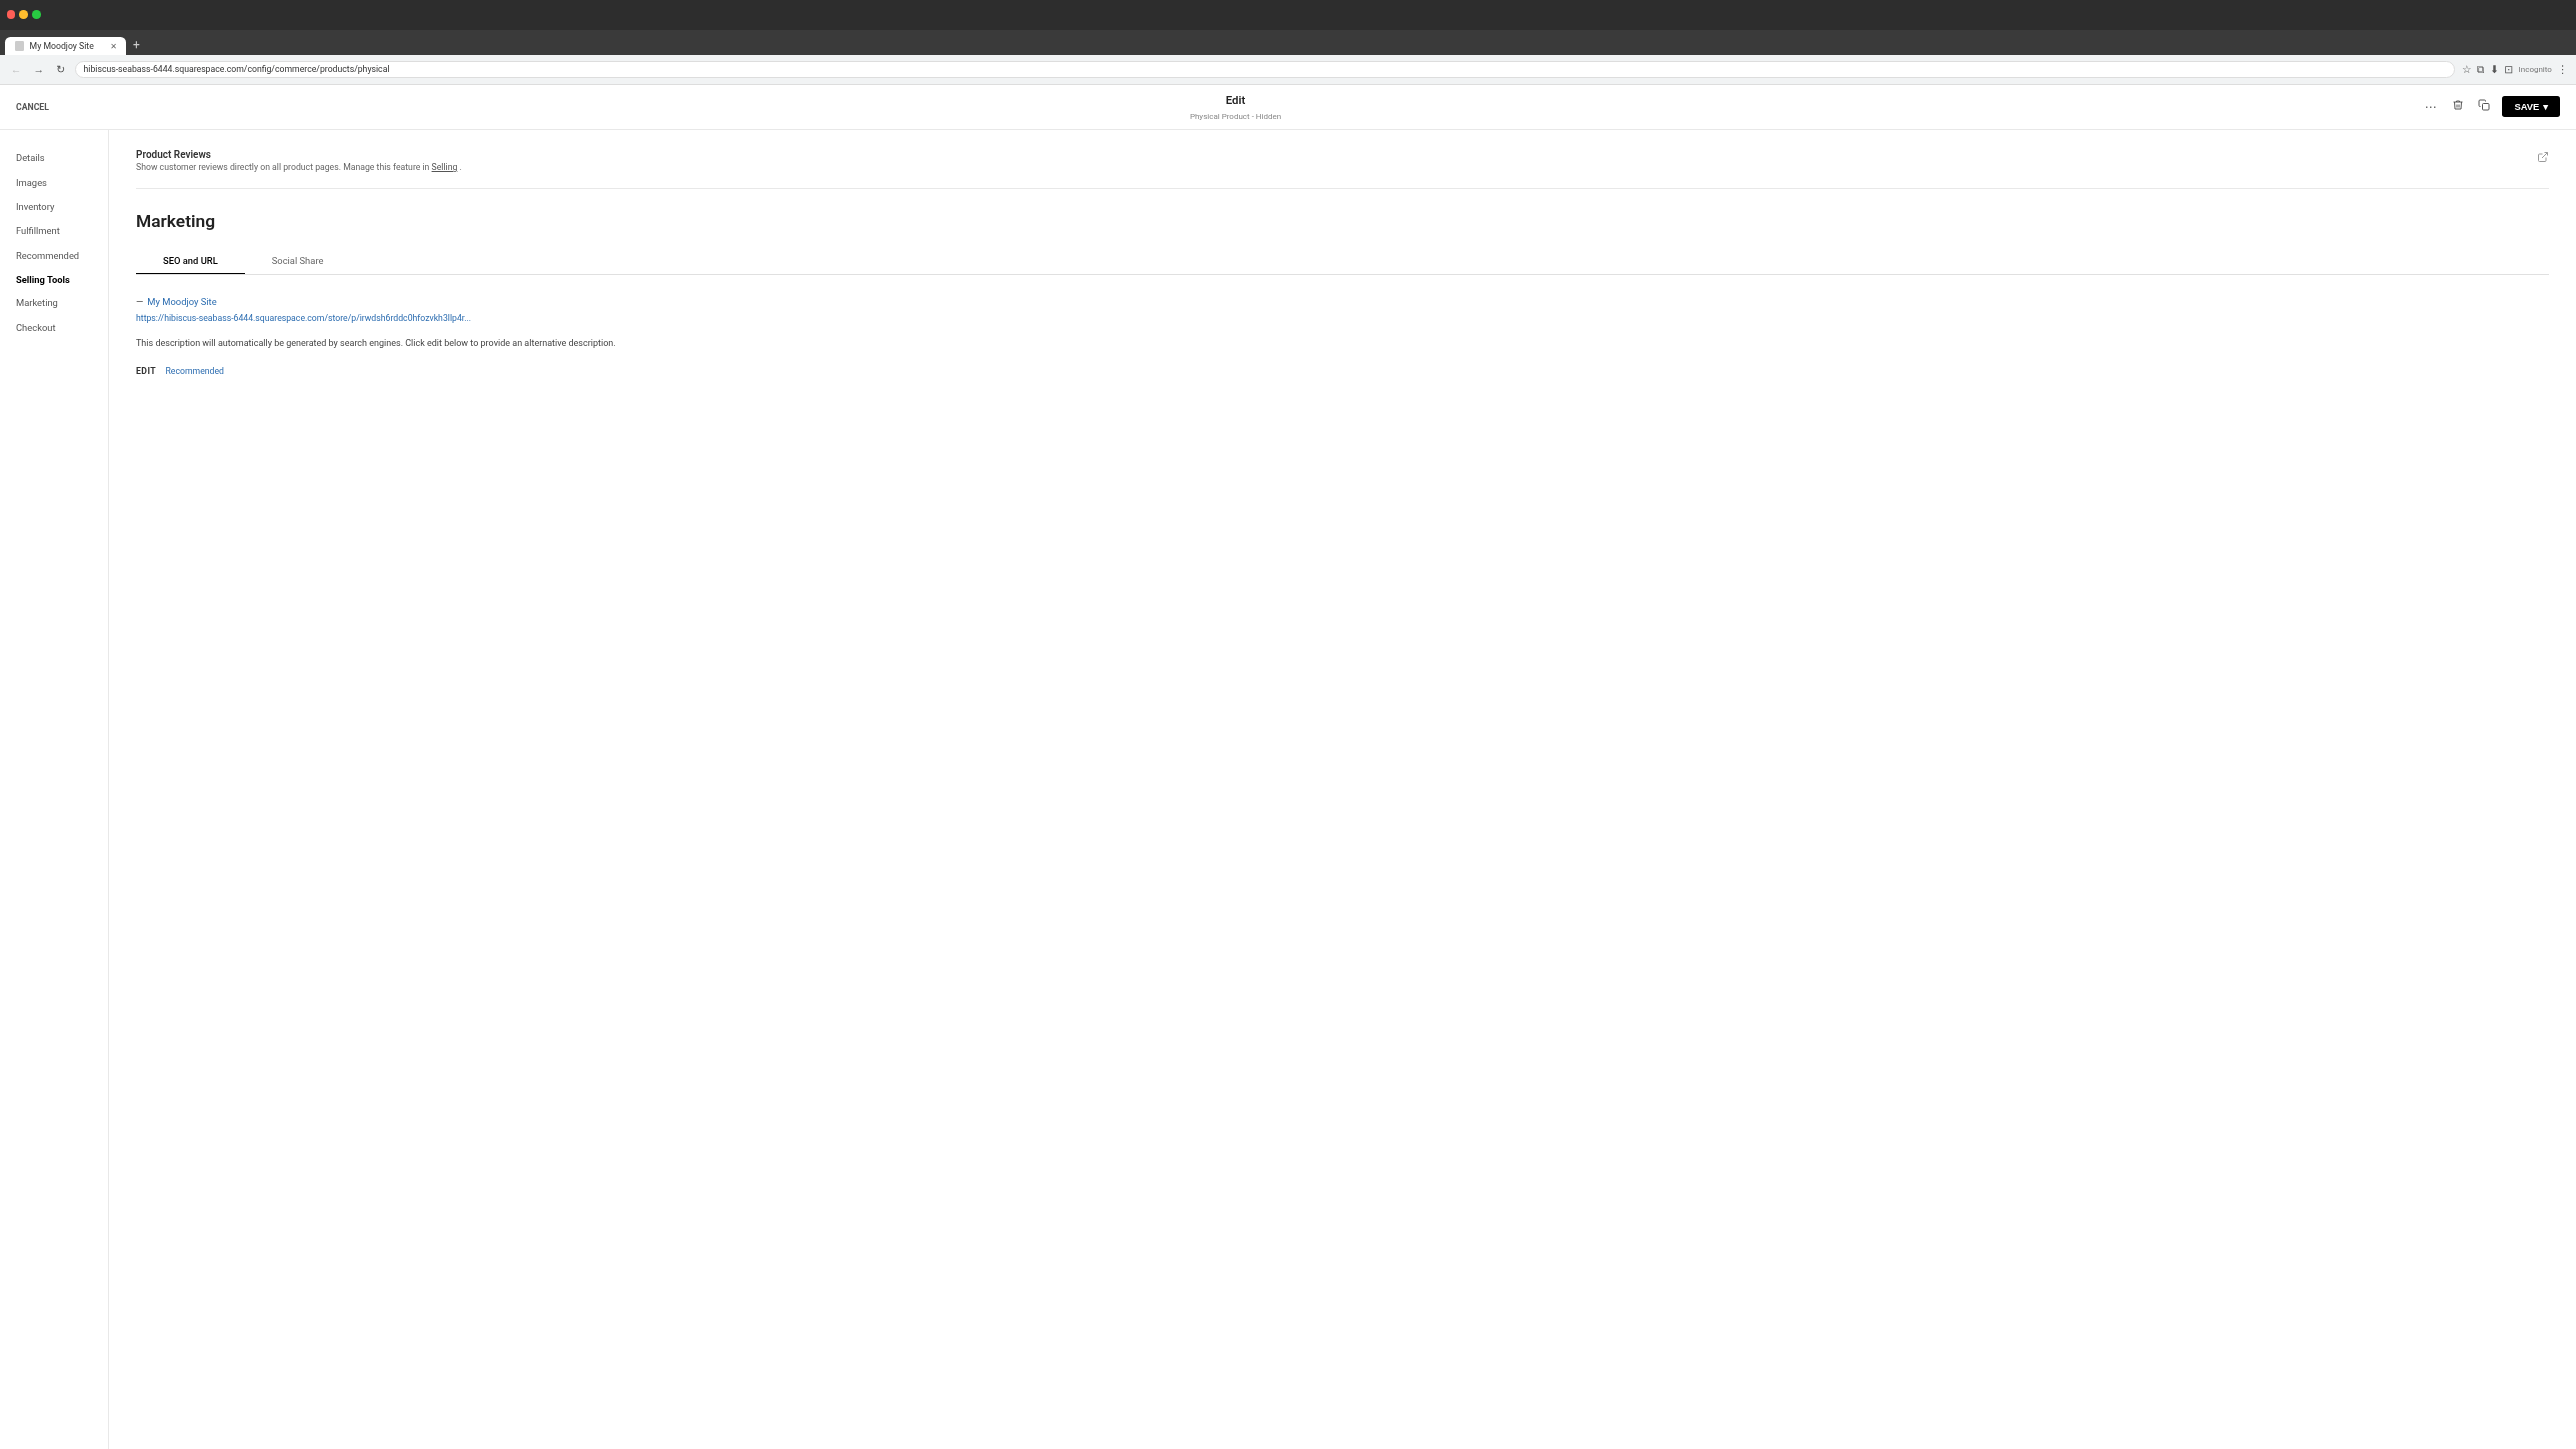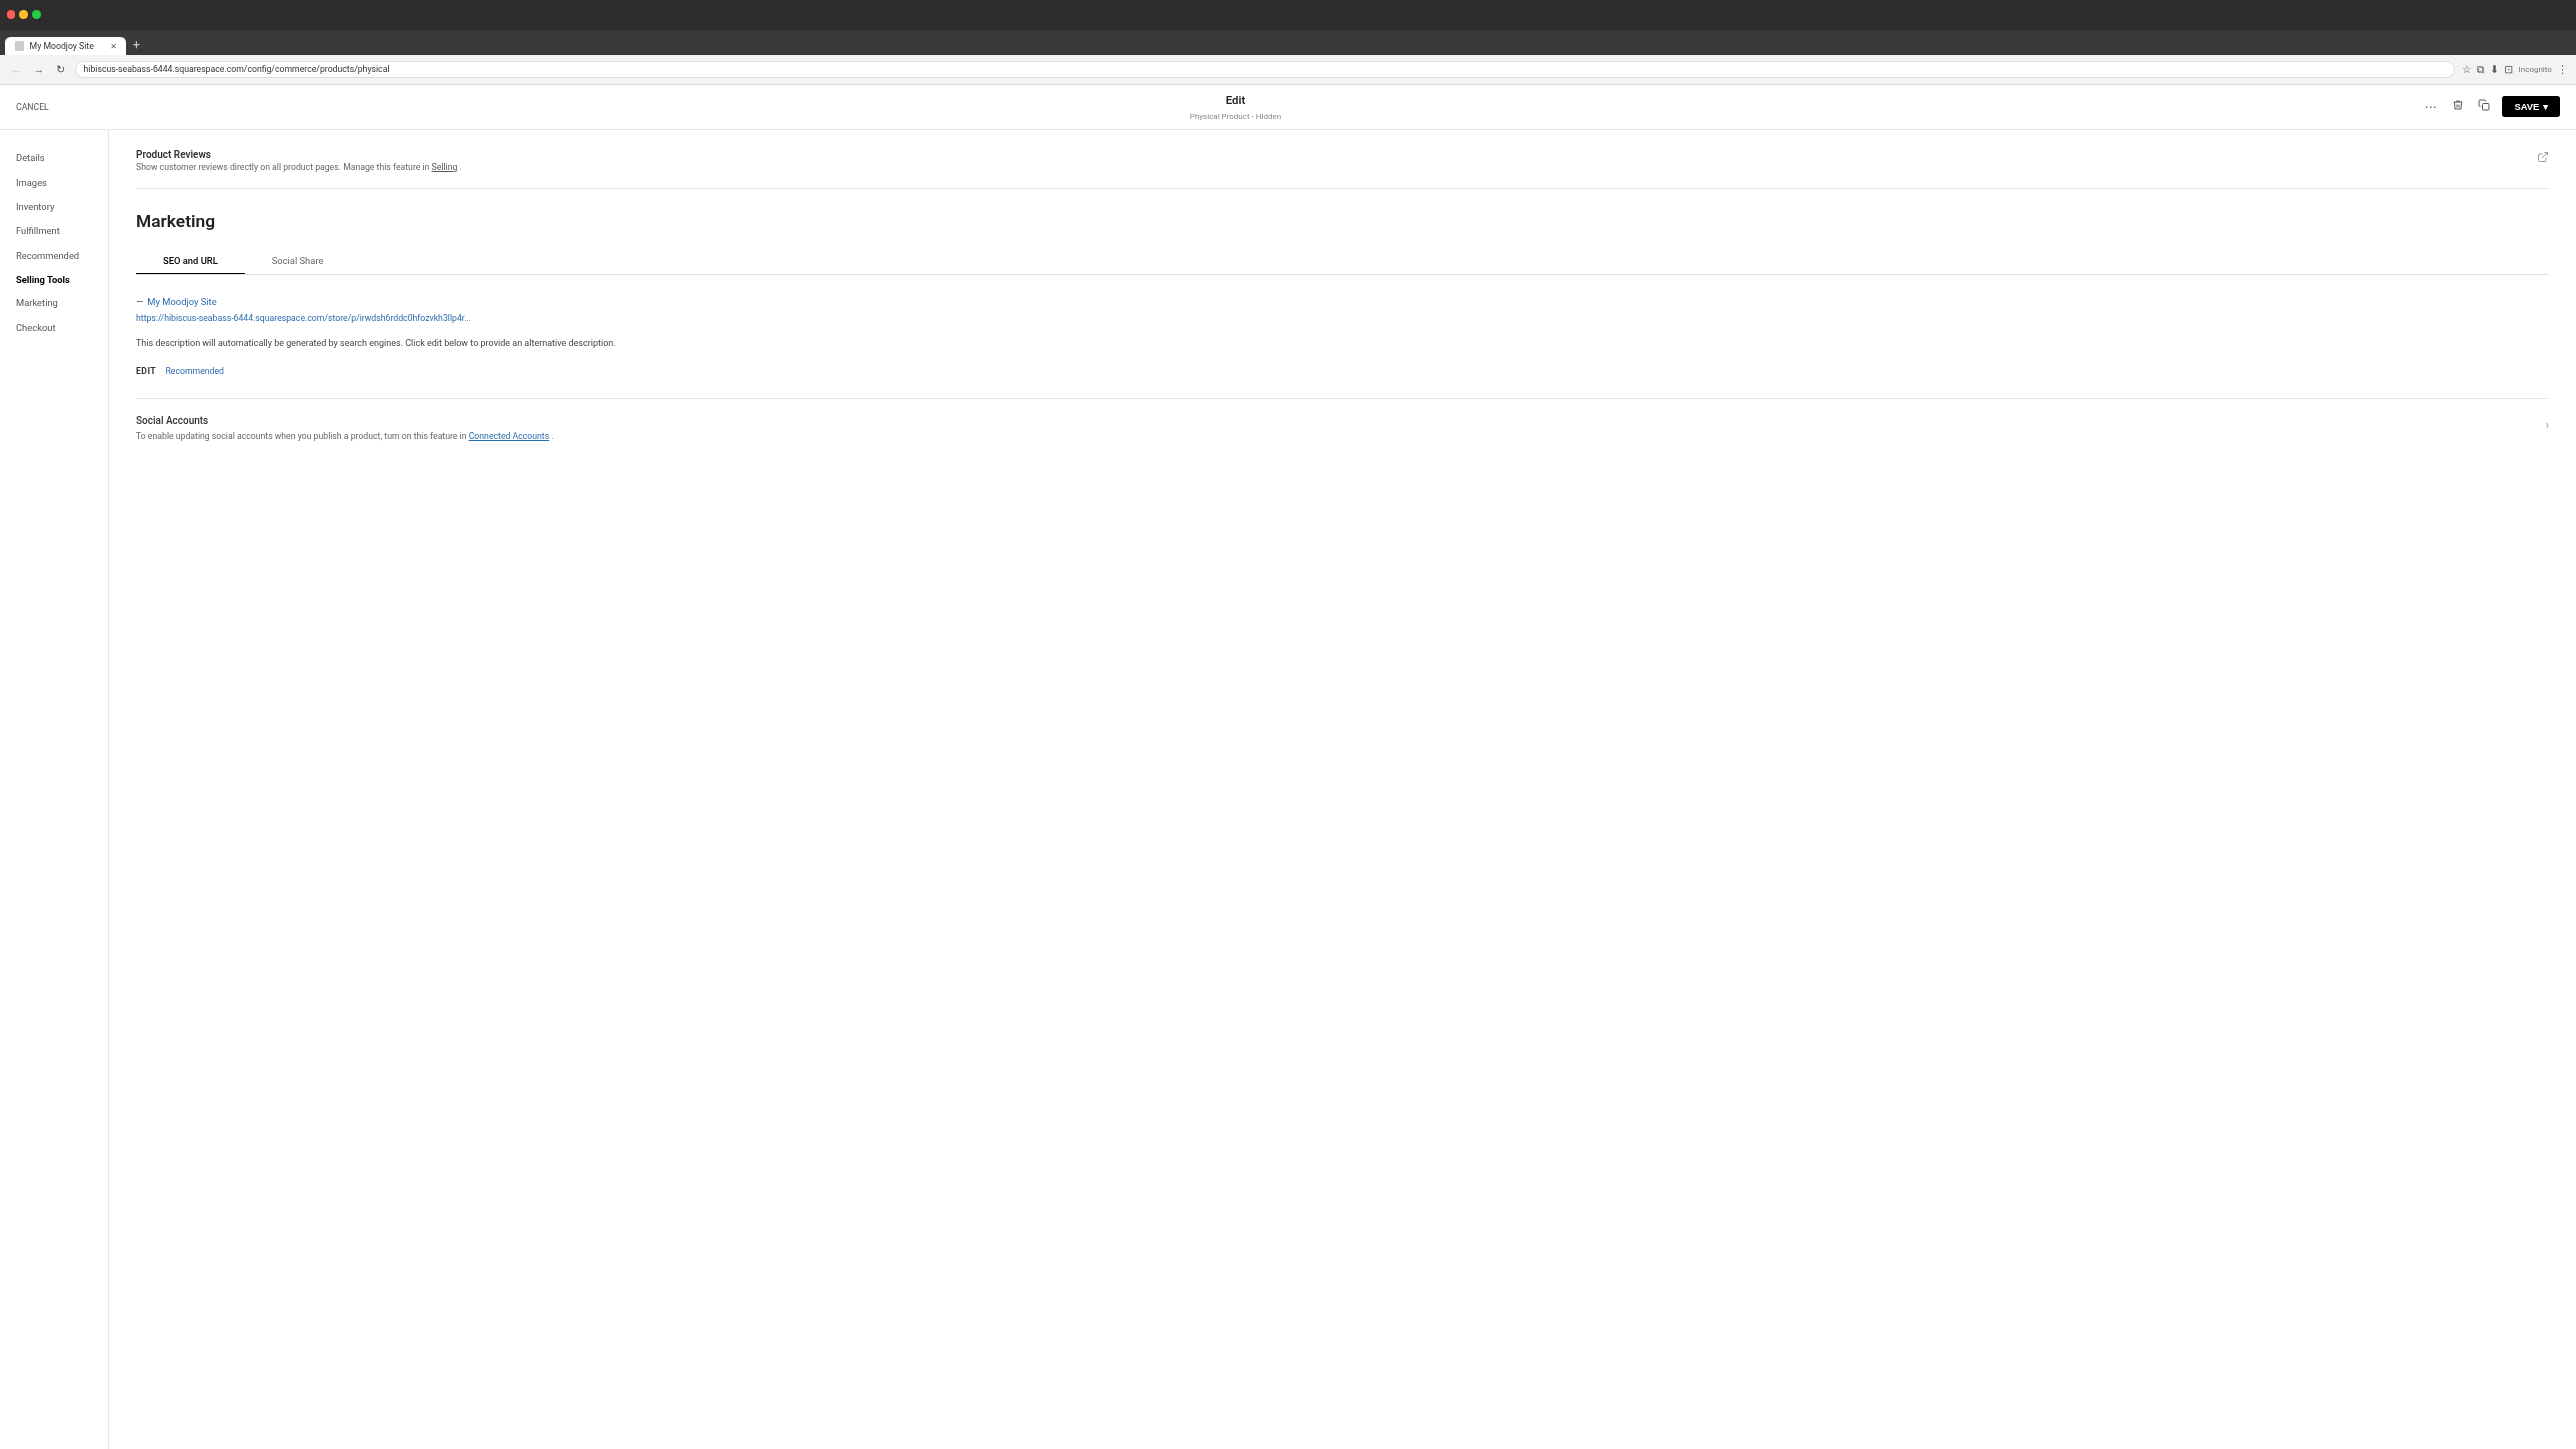--- a/index.html
+++ b/index.html
@@ -78,21 +78,21 @@
 
     
     .top-bar {
       display: flex;
       align-items: center;
       justify-content: space-between;
       padding: 8px 16px;
       border-bottom: 0.7px solid #e8e8e8;
       background: #fff;
     }
-    .top-bar-left { color: #555; font-size: 8.7px; cursor: pointer; font-weight: 400; }
+    .top-bar-left { color: #555; font-size: 8.7px; cursor: pointer; font-weight: 700; }
     .top-bar-center { text-align: center; }
     .top-bar-center .edit-label { font-size: 11.4px; font-weight: 600; color: #222; }
     .top-bar-center .subtitle { font-size: 8px; color: #888; margin-top: 5px; }
     .top-bar-right { display: flex; align-items: center; gap: 9.4px; }
     .icon-btn { background: none; border: none; cursor: pointer; color: #555; font-size: 12px; padding: 2.7px; }
     .save-btn {
       background: #000;
       color: #fff;
       border: none;
       border-radius: 2.7px;
@@ -383,29 +383,18 @@
 
         <div class="seo-url">https://hibiscus-seabass-6444.squarespace.com/store/p/irwdsh6rddc0hfozvkh3llp4r...</div>
 
         <div class="seo-description">This description will automatically be generated by search engines. Click edit below to provide an alternative description.</div>
 
         <div class="edit-row">
           <span class="edit-label-btn">EDIT</span>
           <span class="recommended-badge">Recommended</span>
         </div>
 
-        <div class="social-accounts-row">
-          <div class="social-accounts-info">
-            <div class="sa-title">Social Accounts</div>
-            <div class="sa-desc">
-              <span>To enable updating social accounts when you publish a product, turn on this feature in</span>
-              <a>Connected Accounts</a>
-              <span>.</span>
-            </div>
-          </div>
-          <span class="chevron-icon">›</span>
-        </div>
 
       </div>
     </div>
   </div>
 </div>
 
 
 </body></html>

